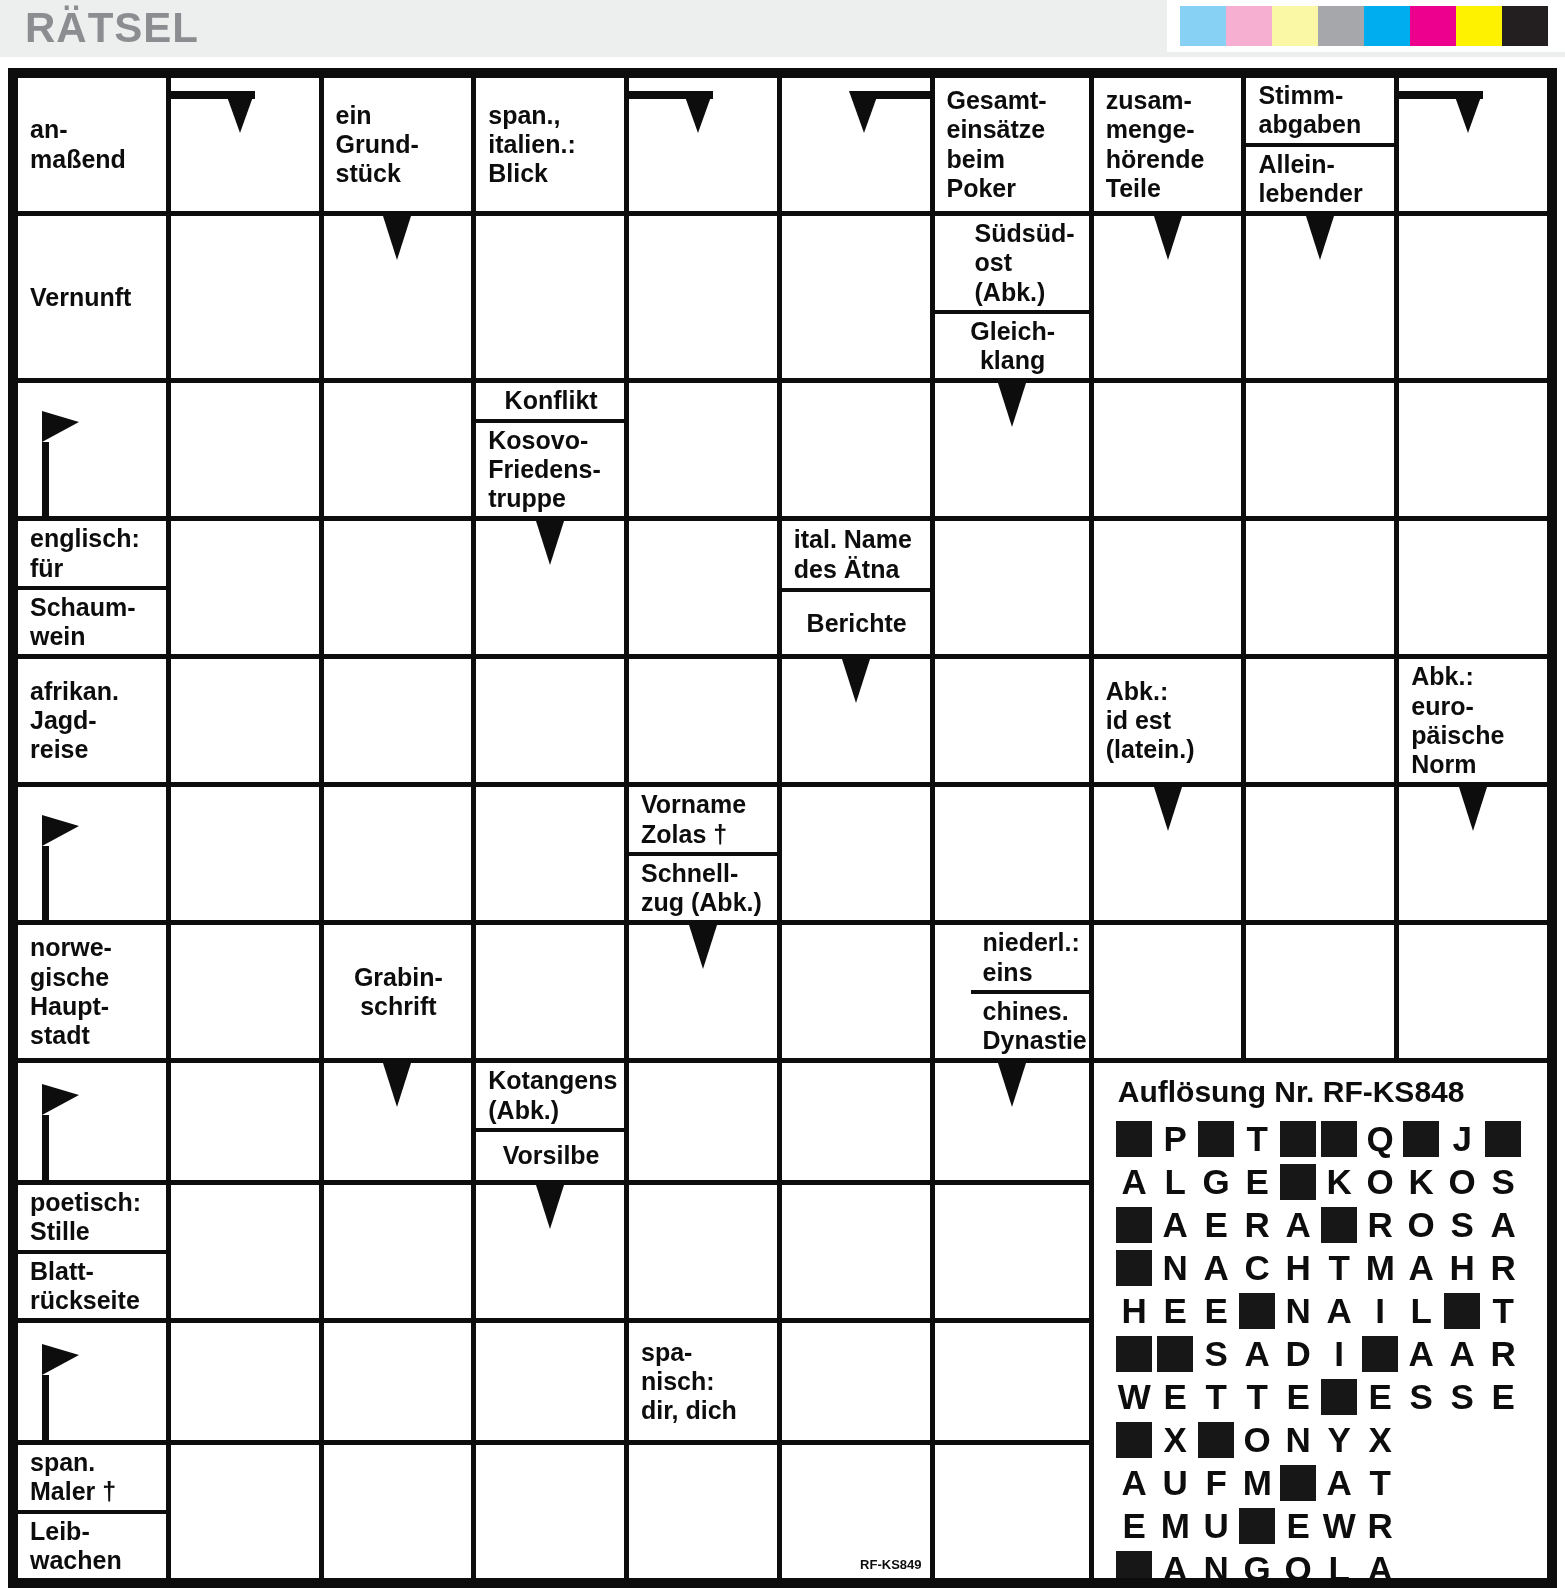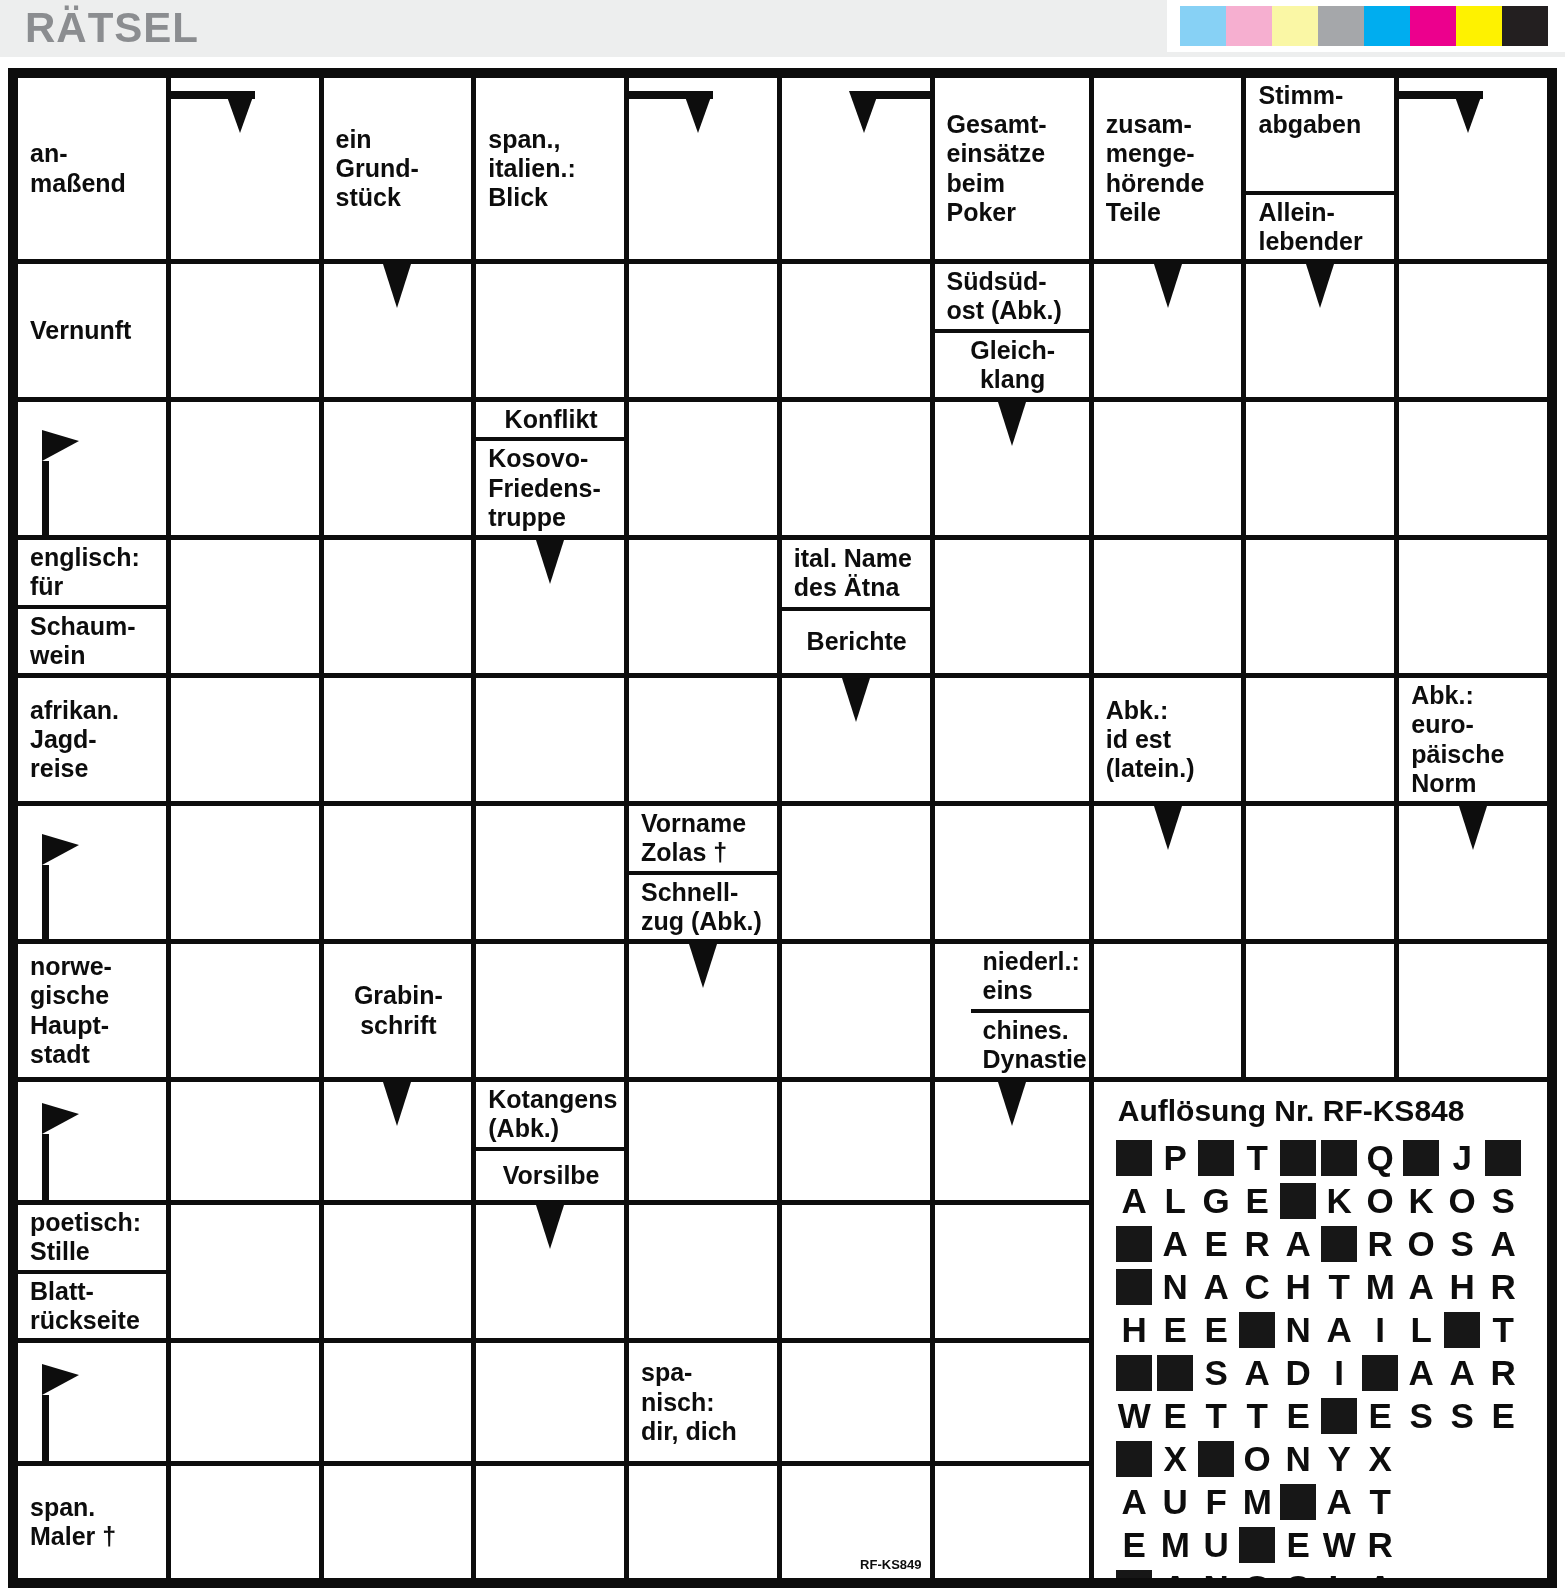--- a/index.html
+++ b/index.html
@@ -97,39 +97,39 @@
       </div>
       <div class="cell clue-cell" style="grid-area: 1 / 8;">
         <div class="clue-part">zusam-
 menge-
 hörende
 Teile</div>
       </div>
       <div class="cell clue-cell" style="grid-area: 1 / 9;">
         <div class="clue-part" style="flex-grow: 46;">Stimm-
 abgaben</div>
-        <div class="clue-part" style="flex-grow: 54; margin-top: 48px;">Allein-
+        <div class="clue-part" style="flex-grow: 54;">Allein-
 lebender</div>
       </div>
       <div class="cell" style="grid-area: 1 / 10;">
         <span class="bend-line-l"></span>
         <span class="bend-tri-l"></span>
       </div>
       <div class="cell clue-cell" style="grid-area: 2 / 1;">
         <div class="clue-part">Vernunft</div>
       </div>
       <div class="cell" style="grid-area: 2 / 2;"></div>
       <div class="cell" style="grid-area: 2 / 3;">
         <span class="tri-down"></span>
       </div>
       <div class="cell" style="grid-area: 2 / 4;"></div>
       <div class="cell" style="grid-area: 2 / 5;"></div>
       <div class="cell" style="grid-area: 2 / 6;"></div>
       <div class="cell clue-cell" style="grid-area: 2 / 7;">
-        <div class="clue-part" style="flex-grow: 50;">Südsüd-
+        <div class="clue-part" style="flex-grow: 50; margin-left: 28px;">Südsüd-
 ost (Abk.)</div>
         <div class="clue-part center" style="flex-grow: 50;">Gleich-
 klang</div>
       </div>
       <div class="cell" style="grid-area: 2 / 8;">
         <span class="tri-down"></span>
       </div>
       <div class="cell" style="grid-area: 2 / 9;">
         <span class="tri-down"></span>
       </div>
@@ -289,20 +289,22 @@
       <div class="cell clue-cell" style="grid-area: 10 / 5;">
         <div class="clue-part">spa-
 nisch:
 dir, dich</div>
       </div>
       <div class="cell" style="grid-area: 10 / 6;"></div>
       <div class="cell" style="grid-area: 10 / 7;"></div>
       <div class="cell clue-cell" style="grid-area: 11 / 1;">
         <div class="clue-part" style="flex-grow: 49;">span.
 Maler †</div>
+        <div class="clue-part" style="flex-grow: 51;">Leib-
+wachen</div>
       </div>
       <div class="cell" style="grid-area: 11 / 2;"></div>
       <div class="cell" style="grid-area: 11 / 3;"></div>
       <div class="cell" style="grid-area: 11 / 4;"></div>
       <div class="cell" style="grid-area: 11 / 5;"></div>
       <div class="cell" style="grid-area: 11 / 6;">
         <span class="corner-code">RF-KS849</span>
       </div>
       <div class="cell" style="grid-area: 11 / 7;"></div>
       <div class="solution" style="grid-area: 8 / 8 / span 4 / span 3;">

